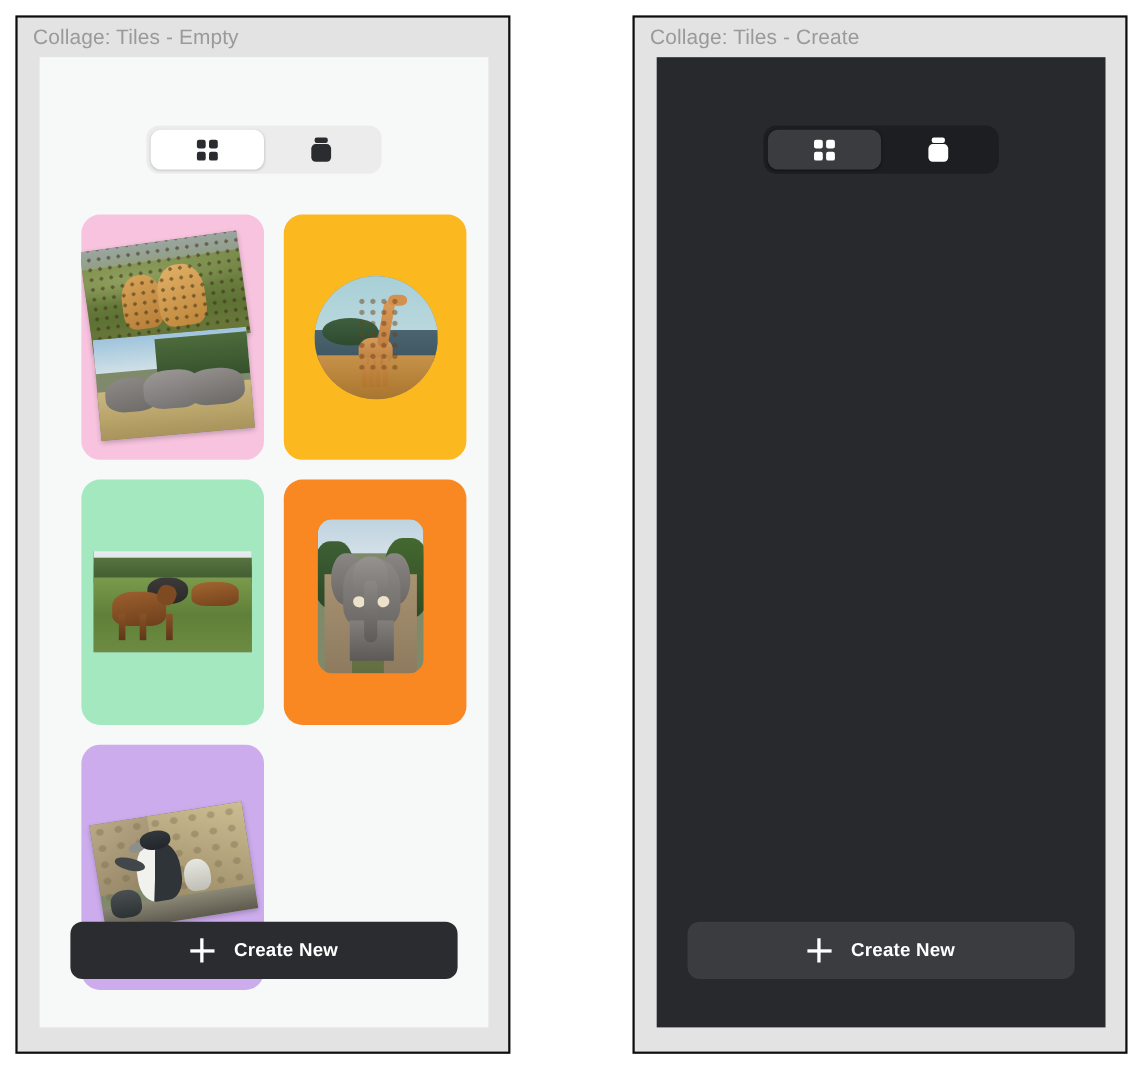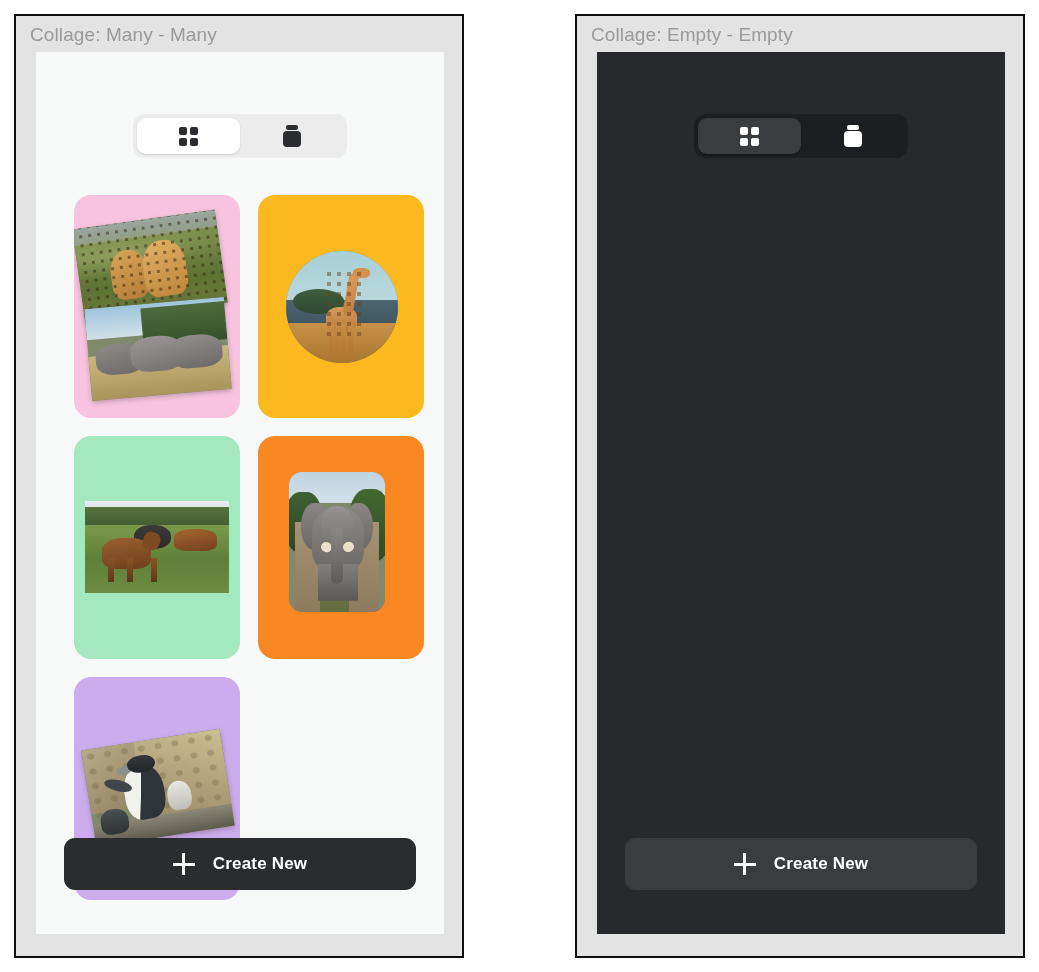--- a/index.html
+++ b/index.html
@@ -299,21 +299,21 @@
       background: linear-gradient(#e7e7e2,#bfbfb6); }
   .sc-peng .p3    { left:6%; top:64%; width:20%; height:26%; border-radius:44% 44% 34% 34%;
       background: linear-gradient(#4a4f52,#2d3235); }
 </style>
 </head>
 <body>
 
 <div class="screen">
 
   <div class="frame left">
-    <div class="frame-title">Collage: Many - Many</div>
+    <div class="frame-title">Collage: Tiles - Empty</div>
 
     <div class="viewport light">
 
       <div class="segmented light">
         <div class="seg-btn active">
           <span class="icon-grid light-ico">
             <span class="row"><span class="sq"></span><span class="sq"></span></span>
             <span class="row"><span class="sq"></span><span class="sq"></span></span>
           </span>
         </div>
@@ -425,21 +425,21 @@
 
       <div class="create-btn light">
         <span class="plus"></span>
         <span class="create-label">Create New</span>
       </div>
 
     </div>
   </div>
 
   <div class="frame right">
-    <div class="frame-title">Collage: Empty - Empty</div>
+    <div class="frame-title">Collage: Tiles - Create</div>
 
     <div class="viewport dark">
 
       <div class="segmented dark">
         <div class="seg-btn active">
           <span class="icon-grid dark-ico">
             <span class="row"><span class="sq"></span><span class="sq"></span></span>
             <span class="row"><span class="sq"></span><span class="sq"></span></span>
           </span>
         </div>

